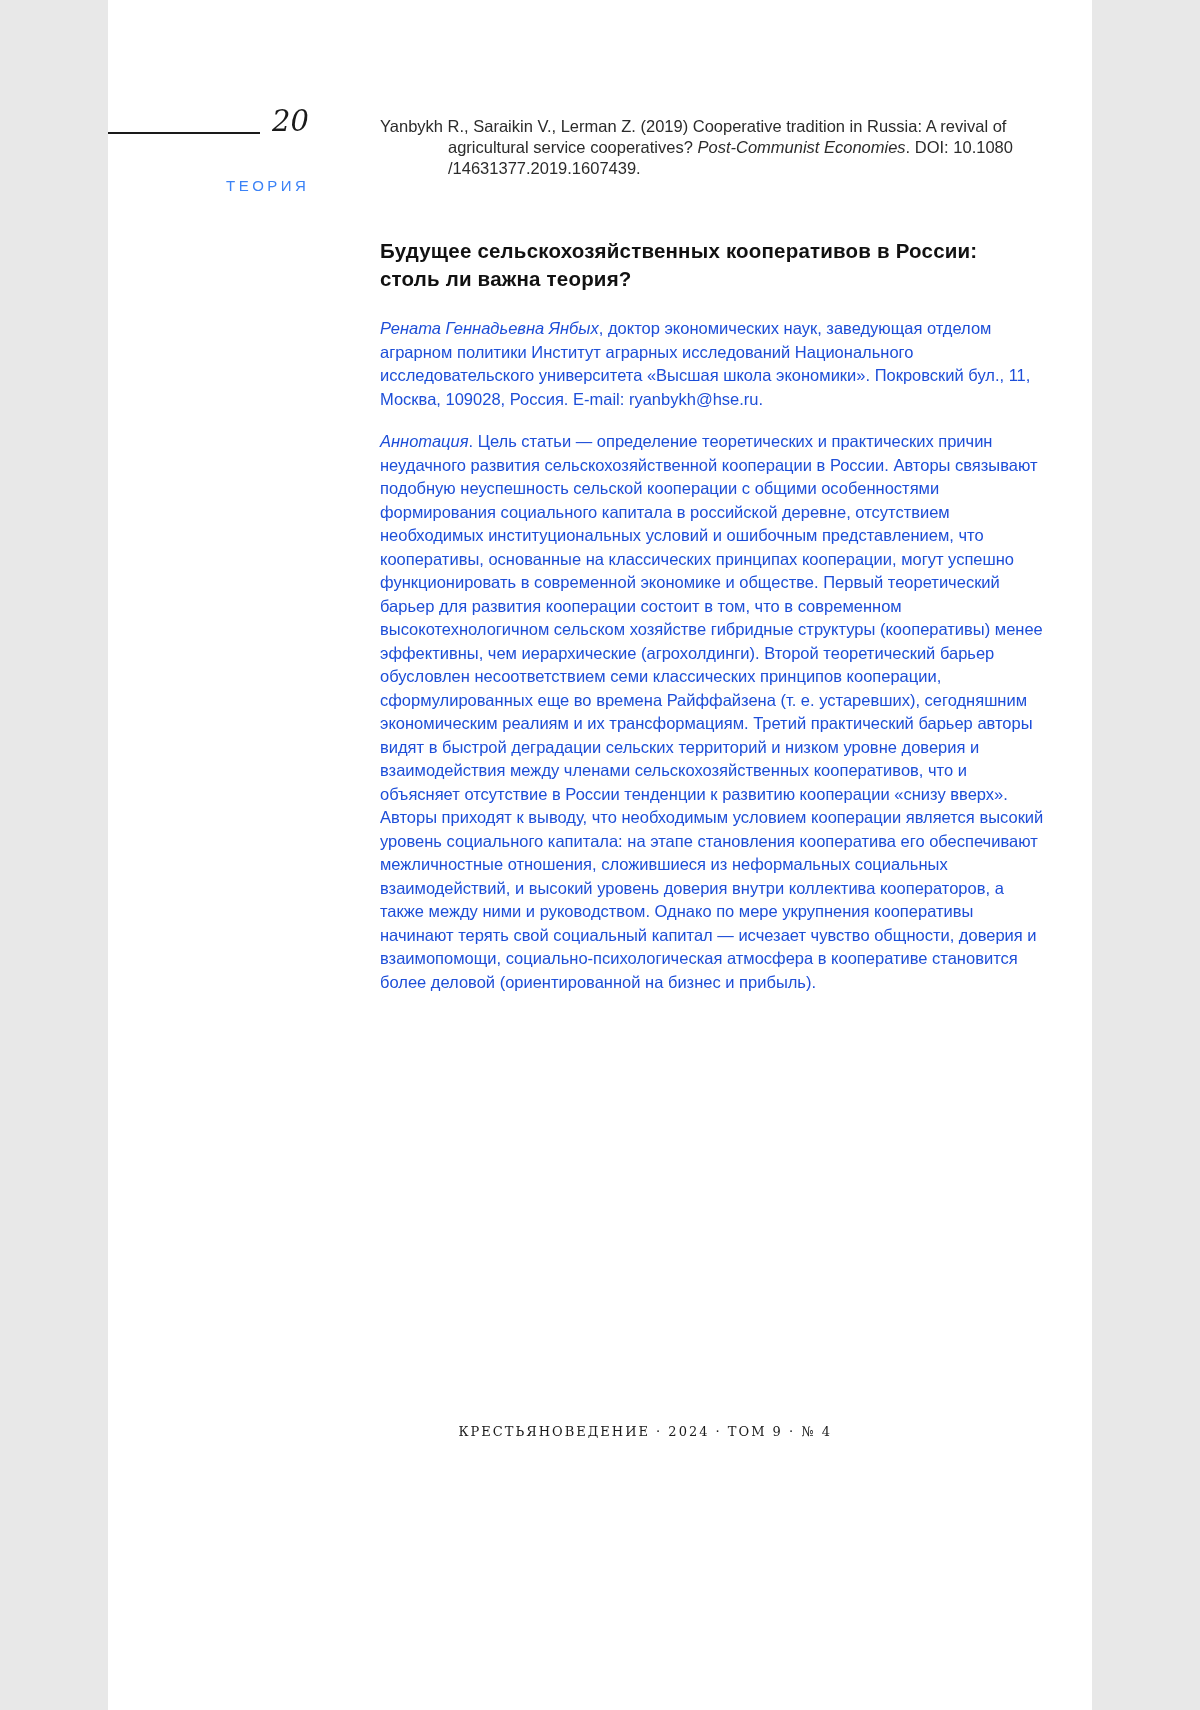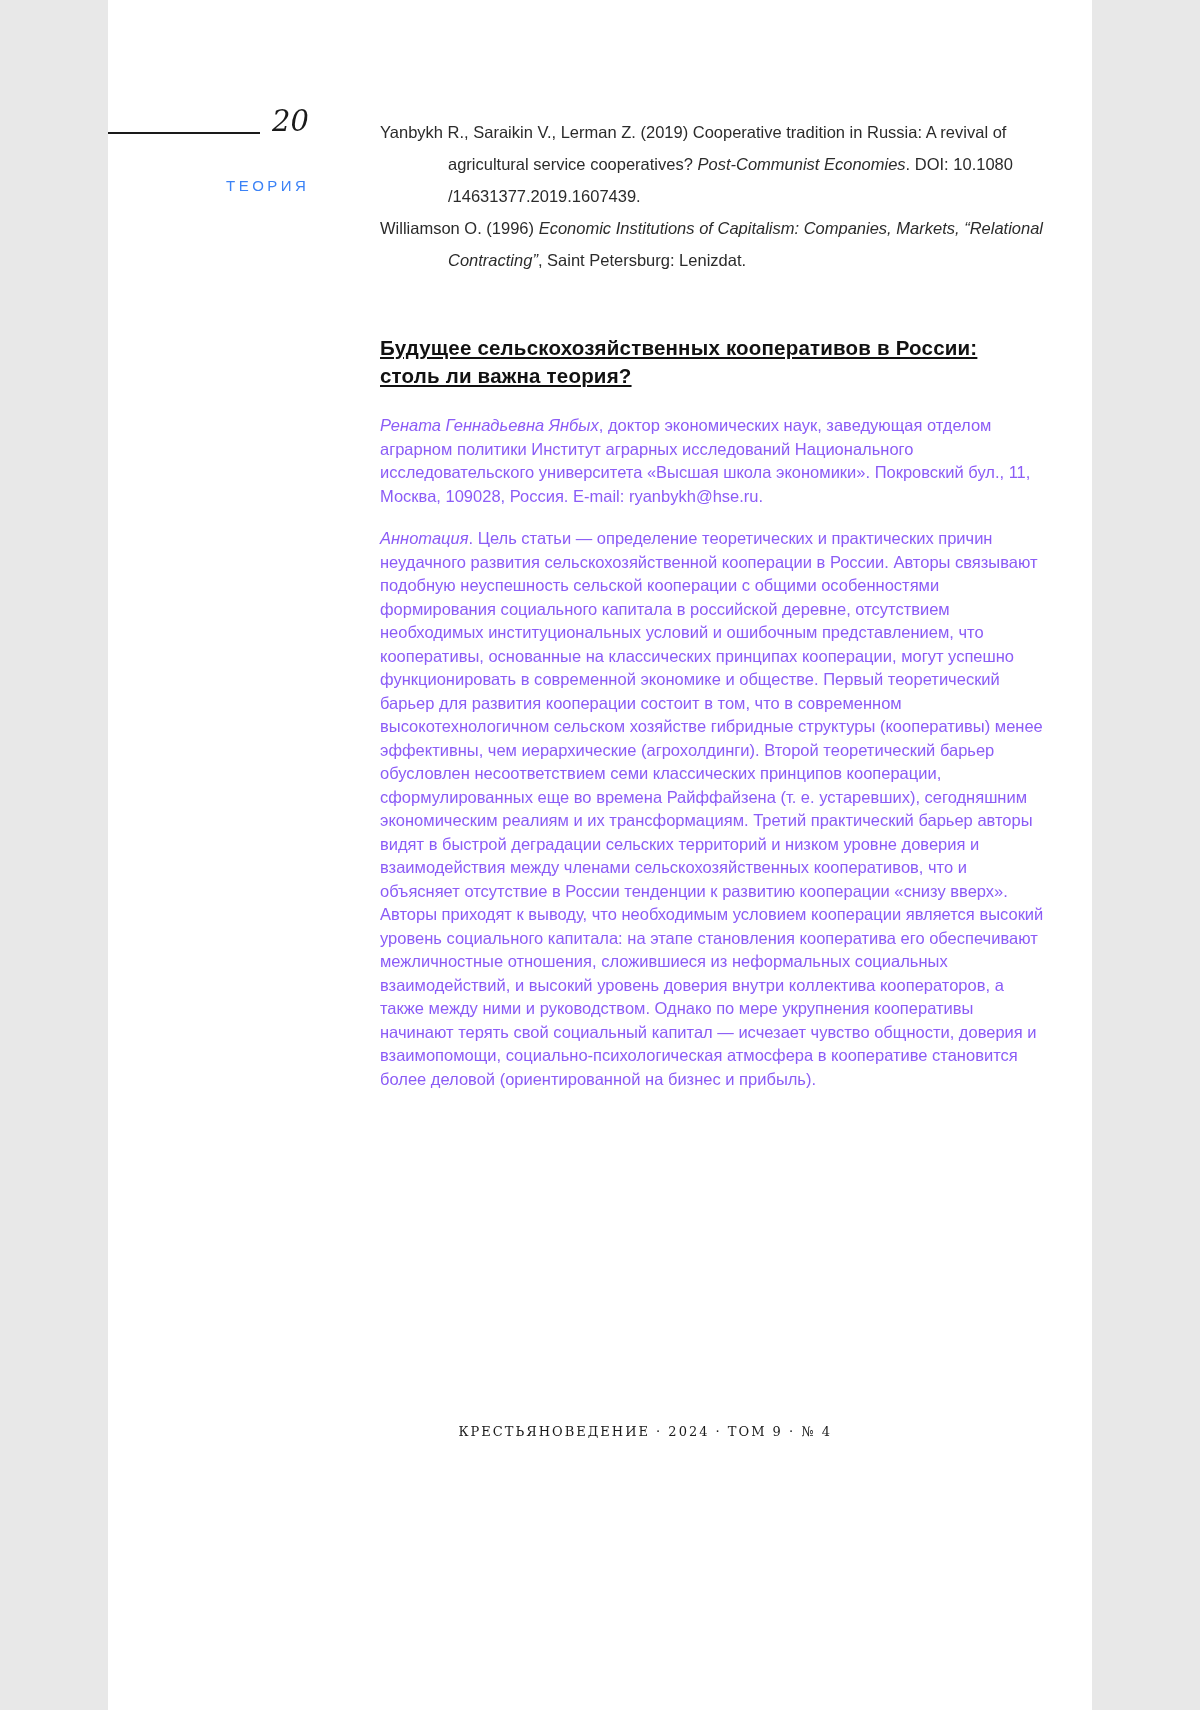--- a/index.html
+++ b/index.html
@@ -46,43 +46,42 @@
     position: absolute;
     left: 272px;
     top: 116px;
     width: 668px;
   }
   .references {
     margin: 0 0 58px 0;
   }
   .reference {
     font-size: 16.5px;
-    line-height: 32px;
+    line-height: 21px;
     padding-left: 68px;
     text-indent: -68px;
     margin: 0;
     color: #2b2b2b;
   }
   .reference .it {
     font-style: italic;
   }
   .article-title {
     font-size: 20.5px;
     font-weight: bold;
     line-height: 28px;
     color: #111111;
     margin: 0 13px 24px 0;
     letter-spacing: 0.2px;
-    text-decoration: underline;
   }
   .para {
     font-size: 16.5px;
     line-height: 23.5px;
     margin: 0 0 19px 0;
-    color: #8b5cf6;
+    color: #1d4ed8;
   }
   .para .lead-italic {
     font-style: italic;
   }
   .footer-line {
     position: absolute;
     right: 260px;
     top: 1424px;
     font-family: "DejaVu Serif", serif;
     font-size: 13px;
@@ -100,21 +99,20 @@
   <div class="margin-rule"></div>
 
   <div class="page-number">20</div>
 
   <div class="section-label">ТЕОРИЯ</div>
 
   <div class="content">
 
     <div class="references">
       <p class="reference"><span>Yanbykh R., Saraikin V., Lerman Z. (2019) Cooperative tradition in Russia: A revival of agricultural service cooperatives? </span><span class="it">Post-Communist Economies</span><span>. DOI: 10.1080 /14631377.2019.1607439.</span></p>
-      <p class="reference"><span>Williamson O. (1996) </span><span class="it">Economic Institutions of Capitalism: Companies, Markets, “Relational Contracting”</span><span>, Saint Petersburg: Lenizdat.</span></p>
     </div>
 
     <h1 class="article-title">Будущее сельскохозяйственных кооперативов в России: столь ли важна теория?</h1>
 
     <p class="para"><span class="lead-italic">Рената Геннадьевна Янбых</span><span>, доктор экономических наук, заведующая отделом аграрном политики Институт аграрных исследований Национального исследовательского университета «Высшая школа экономики». Покровский бул., 11, Москва, 109028, Россия. E-mail: ryanbykh@hse.ru.</span></p>
 
 
     <p class="para"><span class="lead-italic">Аннотация</span><span>. Цель статьи — определение теоретических и практических причин неудачного развития сельскохозяйственной кооперации в России. Авторы связывают подобную неуспешность сельской кооперации с общими особенностями формирования социального капитала в российской деревне, отсутствием необходимых институциональных условий и ошибочным представлением, что кооперативы, основанные на классических принципах кооперации, могут успешно функционировать в современной экономике и обществе. Первый теоретический барьер для развития кооперации состоит в том, что в современном высокотехнологичном сельском хозяйстве гибридные структуры (кооперативы) менее эффективны, чем иерархические (агрохолдинги). Второй теоретический барьер обусловлен несоответствием семи классических принципов кооперации, сформулированных еще во времена Райффайзена (т. е. устаревших), сегодняшним экономическим реалиям и их трансформациям. Третий практический барьер авторы видят в быстрой деградации сельских территорий и низком уровне доверия и взаимодействия между членами сельскохозяйственных кооперативов, что и объясняет отсутствие в России тенденции к развитию кооперации «снизу вверх». Авторы приходят к выводу, что необходимым условием кооперации является высокий уровень социального капитала: на этапе становления кооператива его обеспечивают межличностные отношения, сложившиеся из неформальных социальных взаимодействий, и высокий уровень доверия внутри коллектива кооператоров, а также между ними и руководством. Однако по мере укрупнения кооперативы начинают терять свой социальный капитал — исчезает чувство общности, доверия и взаимопомощи, социально-психологическая атмосфера в кооперативе становится более деловой (ориентированной на бизнес и прибыль).</span></p>
 
 

